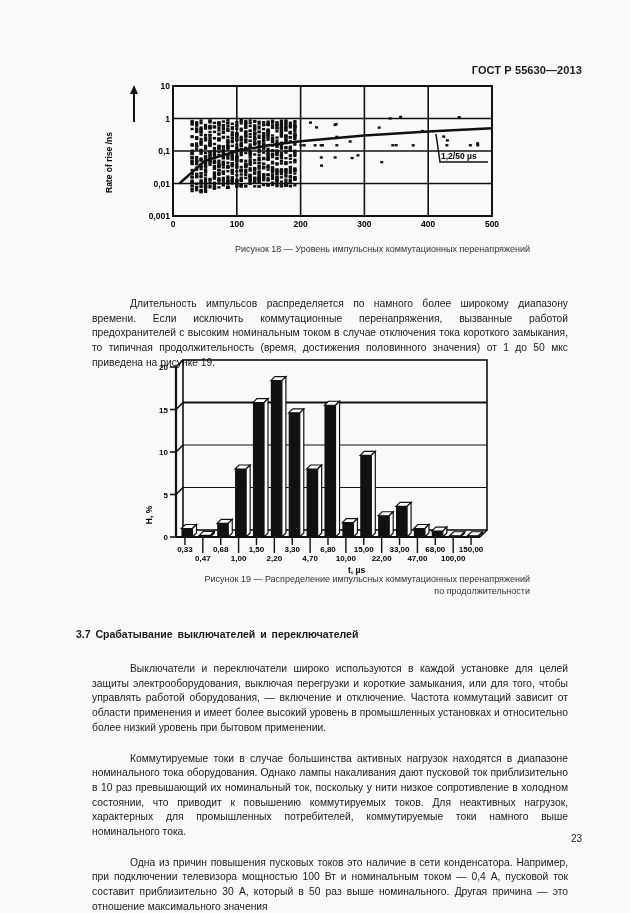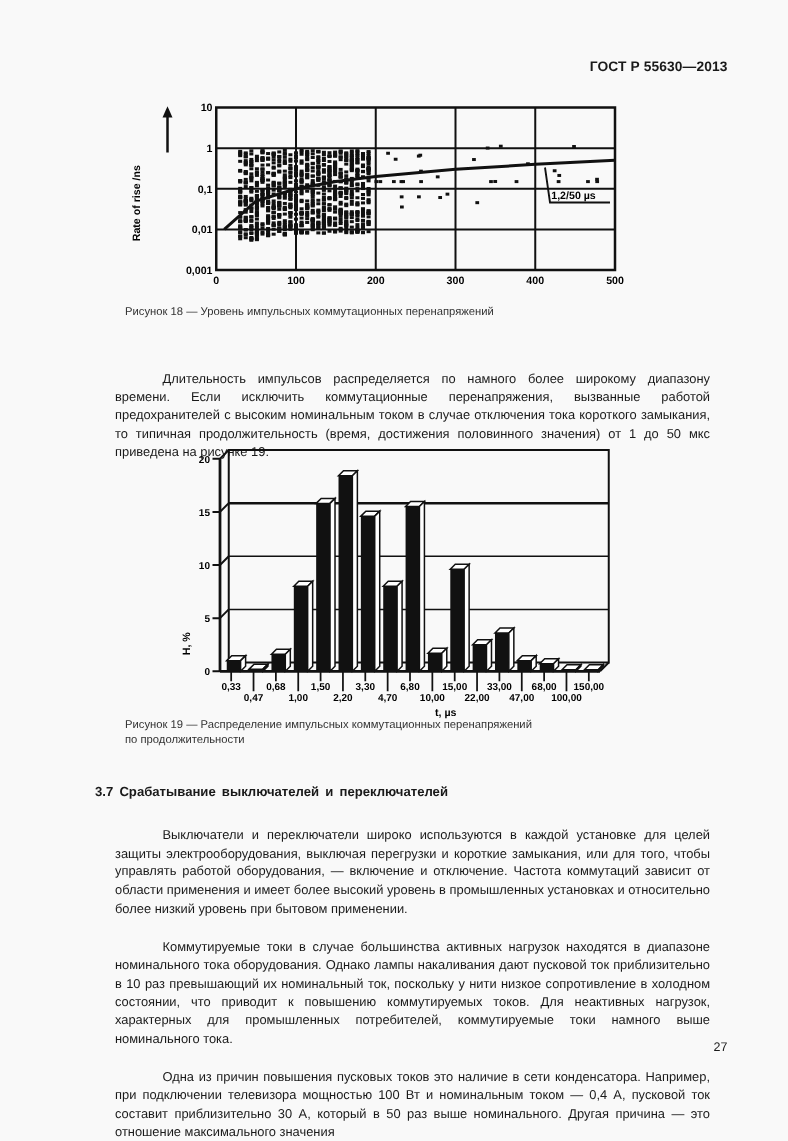--- a/index.html
+++ b/index.html
@@ -1,22 +1,22 @@
 <!DOCTYPE html>
 <html><head>
 <meta charset="utf-8">
 <style>
   html, body { margin: 0; padding: 0; }
   body {
     width: 630px; height: 913px; background: #f9f9f9; position: relative;
     font-family: "Liberation Sans", sans-serif; color: #1a1a1a; overflow: hidden;
   }
   .abs { position: absolute; }
-  .header-code { right: 48px; top: 48px; font-size: 11px; font-weight: bold; letter-spacing: 0.1px; padding-left: 40px; }
-  .caption { font-size: 9px; color: #333; text-align: left; line-height: 12px; }
+  .header-code { right: 48px; top: 64px; font-size: 11px; font-weight: bold; letter-spacing: 0.1px; padding-left: 40px; }
+  .caption { font-size: 9px; color: #333; text-align: right; line-height: 12px; }
   .para { left: 76px; width: 508px; font-size: 10.3px; line-height: 14.7px; text-align: justify; }
   .para p { margin: 16px; text-indent: 38px; }
   .sec-title { left: 76px; top: 628px; font-size: 10.5px; font-weight: bold; word-spacing: 2px; }
   .page-num { right: 48px; top: 833px; font-size: 10px; }
   svg text { font-family: "Liberation Sans", sans-serif; font-weight: bold; }
 </style>
 </head>
 <body>
 
 <div class="abs header-code">ГОСТ Р 55630—2013</div>
@@ -1220,13 +1220,13 @@
 </div>
 
 <div class="abs sec-title">3.7 Срабатывание выключателей и переключателей</div>
 
 <div class="abs para" style="top:646px">
   <p>Выключатели и переключатели широко используются в каждой установке для целей защиты электрооборудования, выключая перегрузки и короткие замыкания, или для того, чтобы управлять работой оборудования, — включение и отключение. Частота коммутаций зависит от области применения и имеет более высокий уровень в промышленных установках и относительно более низкий уровень при бытовом применении.</p>
   <p>Коммутируемые токи в случае большинства активных нагрузок находятся в диапазоне номинального тока оборудования. Однако лампы накаливания дают пусковой ток приблизительно в 10 раз превышающий их номинальный ток, поскольку у нити низкое сопротивление в холодном состоянии, что приводит к повышению коммутируемых токов. Для неактивных нагрузок, характерных для промышленных потребителей, коммутируемые токи намного выше номинального тока.</p>
   <p>Одна из причин повышения пусковых токов это наличие в сети конденсатора. Например, при подключении телевизора мощностью 100 Вт и номинальным током — 0,4 А, пусковой ток составит приблизительно 30 А, который в 50 раз выше номинального. Другая причина — это отношение максимального значения</p>
 </div>
 
-<div class="abs page-num">27</div>
+<div class="abs page-num">23</div>
 
 </body></html>

